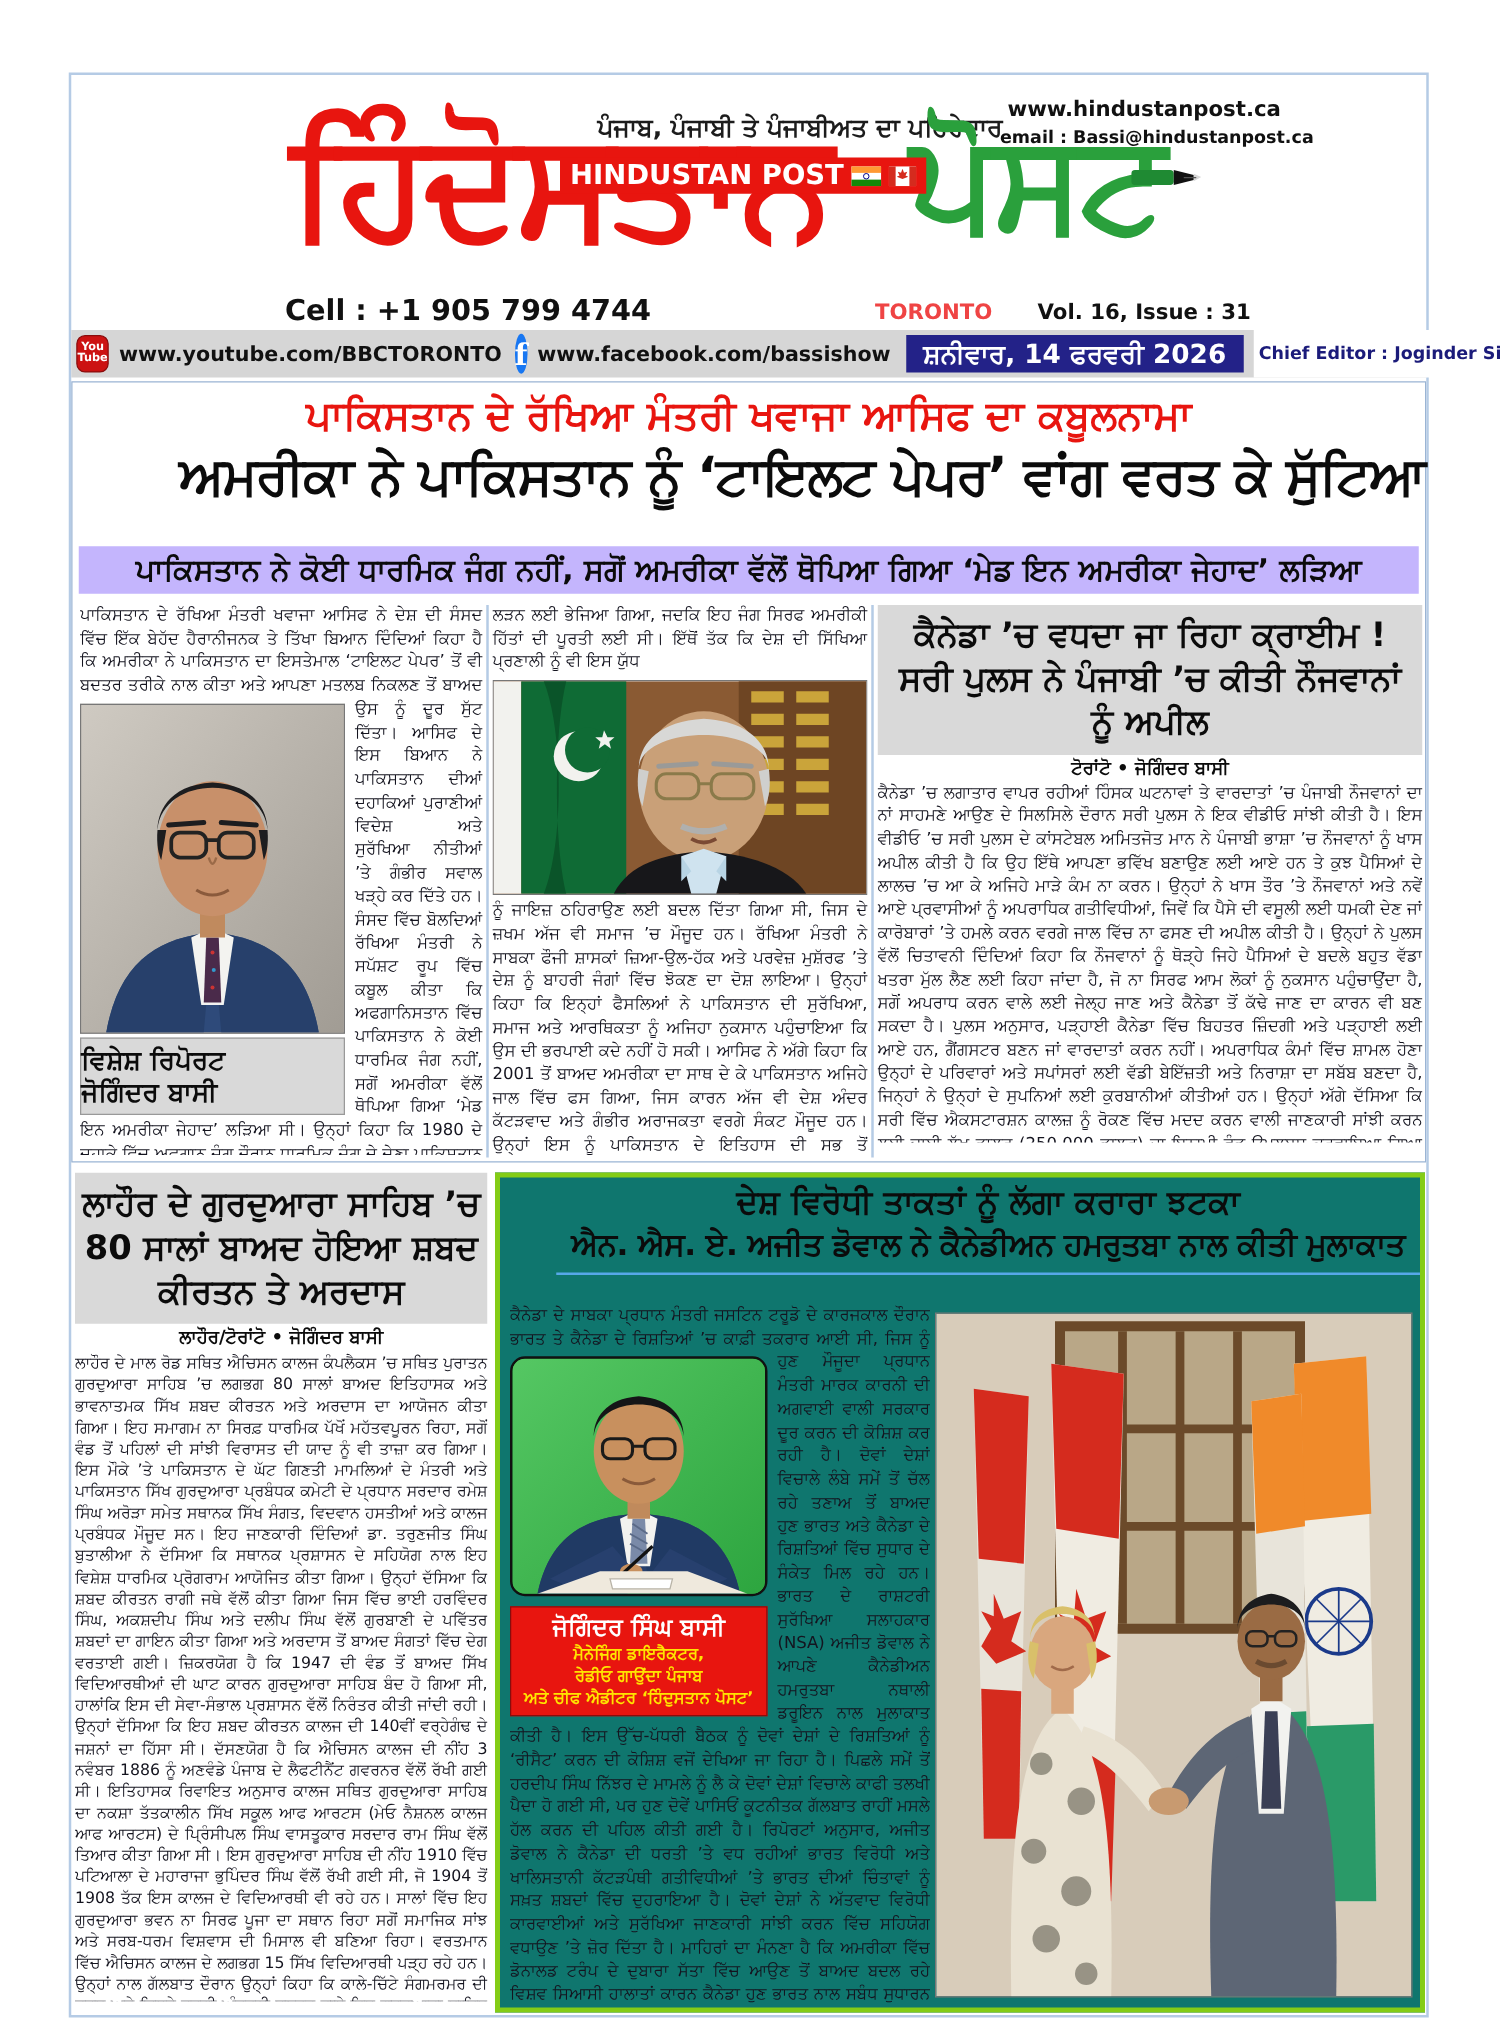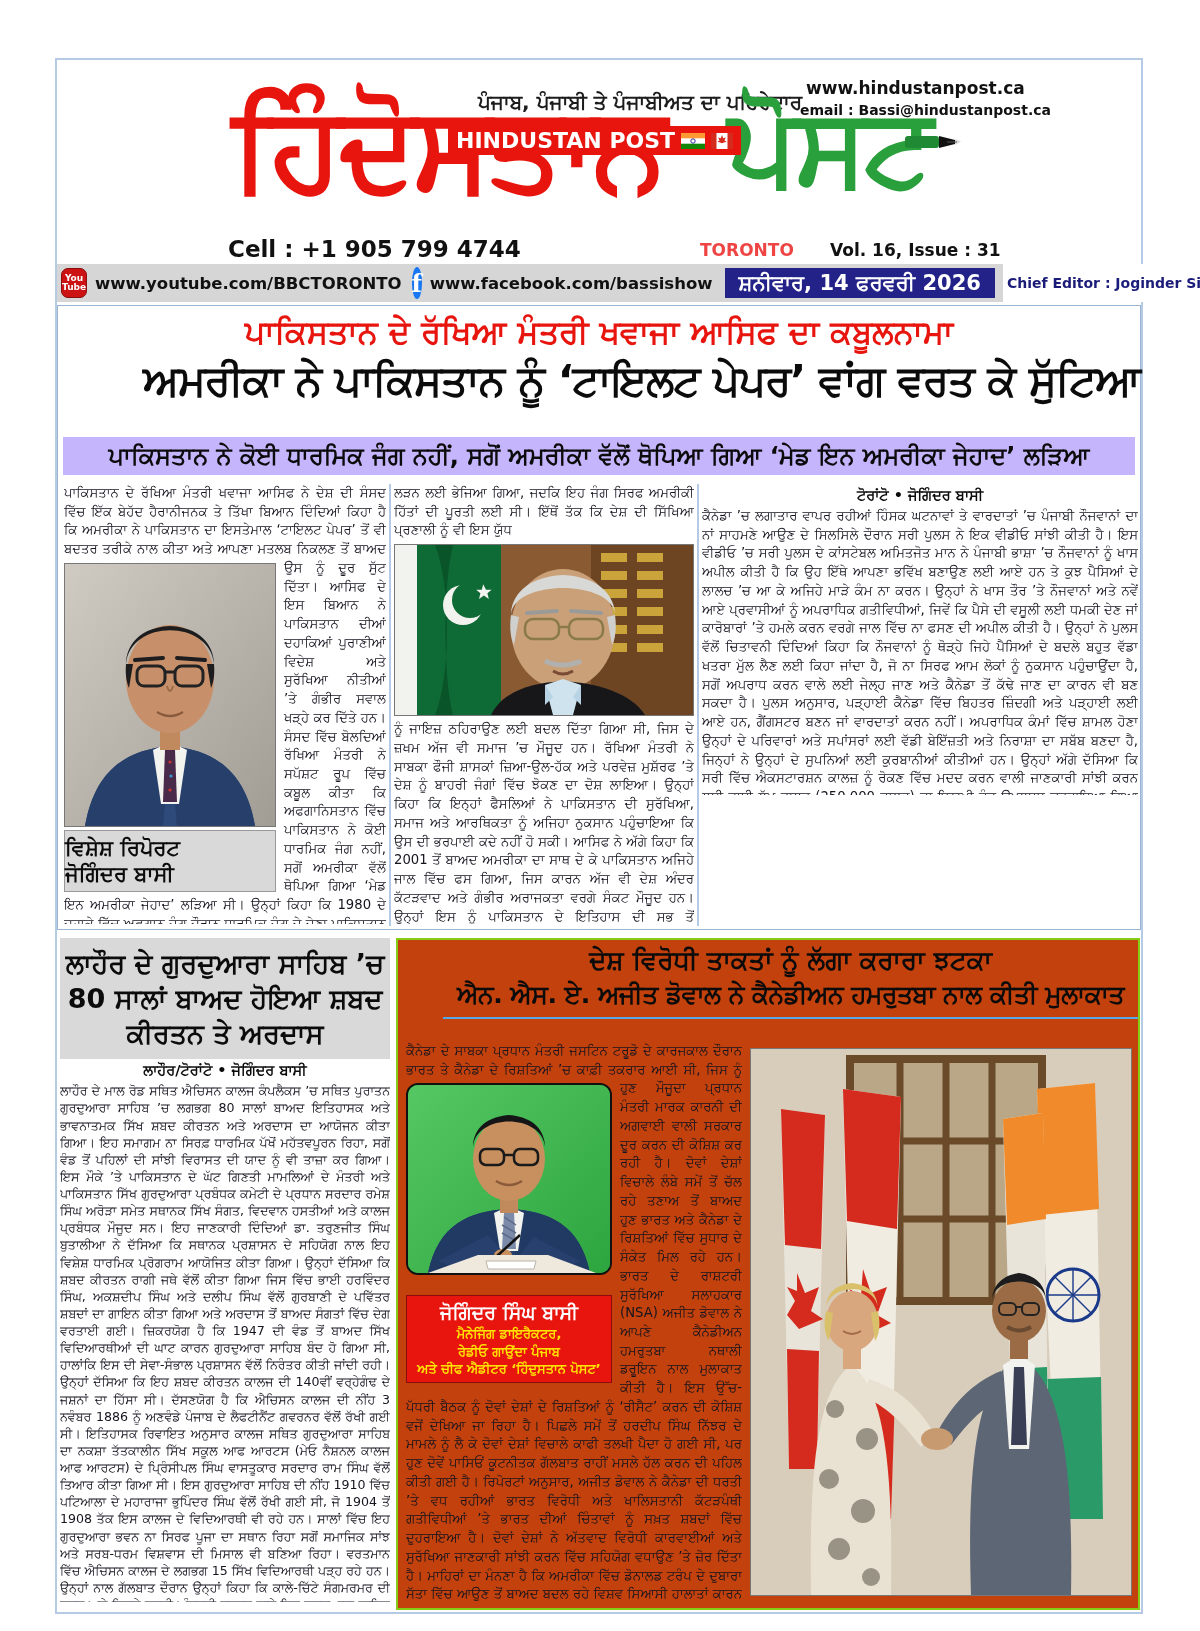--- a/index.html
+++ b/index.html
@@ -44,27 +44,27 @@
   .photo2-frame { width:300px; height:172px; border:1px solid #777; margin:4px 0; }
   .crime-headbox { background:#d9d9d9; text-align:center; font-size:27px; font-weight:bold; color:#0b0b0b; line-height:1.28; padding:8px 6px; }
   .byline { text-align:center; font-size:14.5px; font-weight:bold; color:#0b0b0b; margin:3px 0; }
 
   
   .gurdwara { position:absolute; left:60px; top:938px; width:330px; height:670px; overflow:hidden; }
   .gurdwara-headbox { background:#d9d9d9; text-align:center; font-size:27px; font-weight:bold; color:#0b0b0b; line-height:1.3; padding:8px 4px; }
   .gurdwara-body { font-size:12.6px; line-height:1.36; text-align:justify; color:#14141f; }
 
   
-  .doval-box { position:absolute; left:396px; top:938px; width:744px; height:672px; border:2px solid #84cc16; background:#c2410c; overflow:hidden;padding-left:45px; }
+  .doval-box { position:absolute; left:396px; top:938px; width:744px; height:672px; border:4px solid #84cc16; background:#0f766e; overflow:hidden;padding-left:45px; }
   .doval-kicker { text-align:center; font-size:26px; font-weight:bold; color:#0b0b0b; margin-top:5px; white-space:nowrap; }
   .doval-headline { text-align:center; font-size:25px; font-weight:bold; color:#0b0b0b; white-space:nowrap; border-bottom:2px solid #57a8e8; padding:4px 0 7px 0; letter-spacing:-0.5px; }
   .doval-left { position:absolute; left:8px; top:102px; width:336px; height:560px; overflow:hidden; }
   .photo3-wrap { float:left; width:206px; margin:4px 8px 2px 0; }
   .photo3-frame { border:2px solid #111; border-radius:12px; overflow:hidden; background:#37b34a; }
-  .caption-red { background:#e8150f; border:1px solid #8a0c0c; margin-top:20px; text-align:center; padding:4px 2px; }
+  .caption-red { background:#e8150f; border:1px solid #8a0c0c; margin-top:8px; text-align:center; padding:4px 2px; }
   .caption-red .nm { color:#fff; font-size:19px; font-weight:bold; line-height:1.3; }
   .caption-red .rl { color:#ffe400; font-size:13px; font-weight:bold; line-height:1.35; }
   .photo4 { position:absolute; right:6px; top:108px; width:382px; height:548px; border:1px solid #777; }
 
   svg { display:block; }
 </style>
 </head>
 <body>
 
 <div class="page">
@@ -216,20 +216,21 @@
           <path d="M96,170 C108,146 136,138 168,136 C202,138 236,148 250,170 Z" fill="#17171a"></path>
           <polygon points="150,140 168,134 186,140 178,170 158,170" fill="#cfe3ef"></polygon>
           <path d="M150,140 L158,152 L150,160 Z" fill="#b8d4e4"></path>
             <path d="M186,140 L178,152 L186,160 Z" fill="#b8d4e4"></path>
         </svg>
       </div>
       <span>ਨੂੰ ਜਾਇਜ਼ ਠਹਿਰਾਉਣ ਲਈ ਬਦਲ ਦਿੱਤਾ ਗਿਆ ਸੀ, ਜਿਸ ਦੇ ਜ਼ਖਮ ਅੱਜ ਵੀ ਸਮਾਜ ’ਚ ਮੌਜੂਦ ਹਨ। ਰੱਖਿਆ ਮੰਤਰੀ ਨੇ ਸਾਬਕਾ ਫੌਜੀ ਸ਼ਾਸਕਾਂ ਜ਼ਿਆ-ਉਲ-ਹੱਕ ਅਤੇ ਪਰਵੇਜ਼ ਮੁਸ਼ੱਰਫ ’ਤੇ ਦੇਸ਼ ਨੂੰ ਬਾਹਰੀ ਜੰਗਾਂ ਵਿੱਚ ਝੋਕਣ ਦਾ ਦੋਸ਼ ਲਾਇਆ। ਉਨ੍ਹਾਂ ਕਿਹਾ ਕਿ ਇਨ੍ਹਾਂ ਫੈਸਲਿਆਂ ਨੇ ਪਾਕਿਸਤਾਨ ਦੀ ਸੁਰੱਖਿਆ, ਸਮਾਜ ਅਤੇ ਆਰਥਿਕਤਾ ਨੂੰ ਅਜਿਹਾ ਨੁਕਸਾਨ ਪਹੁੰਚਾਇਆ ਕਿ ਉਸ ਦੀ ਭਰਪਾਈ ਕਦੇ ਨਹੀਂ ਹੋ ਸਕੀ। ਆਸਿਫ ਨੇ ਅੱਗੇ ਕਿਹਾ ਕਿ 2001 ਤੋਂ ਬਾਅਦ ਅਮਰੀਕਾ ਦਾ ਸਾਥ ਦੇ ਕੇ ਪਾਕਿਸਤਾਨ ਅਜਿਹੇ ਜਾਲ ਵਿੱਚ ਫਸ ਗਿਆ, ਜਿਸ ਕਾਰਨ ਅੱਜ ਵੀ ਦੇਸ਼ ਅੰਦਰ ਕੱਟੜਵਾਦ ਅਤੇ ਗੰਭੀਰ ਅਰਾਜਕਤਾ ਵਰਗੇ ਸੰਕਟ ਮੌਜੂਦ ਹਨ। ਉਨ੍ਹਾਂ ਇਸ ਨੂੰ ਪਾਕਿਸਤਾਨ ਦੇ ਇਤਿਹਾਸ ਦੀ ਸਭ ਤੋਂ ਵਿਨਾਸ਼ਕਾਰੀ ਰਣਨੀਤਕ ਭੁੱਲ ਕਰਾਰ ਦਿੱਤਾ।</span>
     </div>
 
     <div class="lead-col3">
+      <div class="crime-headbox">ਕੈਨੇਡਾ ’ਚ ਵਧਦਾ ਜਾ ਰਿਹਾ ਕ੍ਰਾਈਮ ! ਸਰੀ ਪੁਲਸ ਨੇ ਪੰਜਾਬੀ ’ਚ ਕੀਤੀ ਨੌਜਵਾਨਾਂ ਨੂੰ ਅਪੀਲ</div>
       <div class="byline">ਟੋਰਾਂਟੋ • ਜੋਗਿੰਦਰ ਬਾਸੀ</div>
       <div class="body-txt" style="height:288px; overflow:hidden;">ਕੈਨੇਡਾ ’ਚ ਲਗਾਤਾਰ ਵਾਪਰ ਰਹੀਆਂ ਹਿੰਸਕ ਘਟਨਾਵਾਂ ਤੇ ਵਾਰਦਾਤਾਂ ’ਚ ਪੰਜਾਬੀ ਨੌਜਵਾਨਾਂ ਦਾ ਨਾਂ ਸਾਹਮਣੇ ਆਉਣ ਦੇ ਸਿਲਸਿਲੇ ਦੌਰਾਨ ਸਰੀ ਪੁਲਸ ਨੇ ਇਕ ਵੀਡੀਓ ਸਾਂਝੀ ਕੀਤੀ ਹੈ। ਇਸ ਵੀਡੀਓ ’ਚ ਸਰੀ ਪੁਲਸ ਦੇ ਕਾਂਸਟੇਬਲ ਅਮਿਤਜੋਤ ਮਾਨ ਨੇ ਪੰਜਾਬੀ ਭਾਸ਼ਾ ’ਚ ਨੌਜਵਾਨਾਂ ਨੂੰ ਖਾਸ ਅਪੀਲ ਕੀਤੀ ਹੈ ਕਿ ਉਹ ਇੱਥੇ ਆਪਣਾ ਭਵਿੱਖ ਬਣਾਉਣ ਲਈ ਆਏ ਹਨ ਤੇ ਕੁਝ ਪੈਸਿਆਂ ਦੇ ਲਾਲਚ ’ਚ ਆ ਕੇ ਅਜਿਹੇ ਮਾੜੇ ਕੰਮ ਨਾ ਕਰਨ। ਉਨ੍ਹਾਂ ਨੇ ਖਾਸ ਤੌਰ ’ਤੇ ਨੌਜਵਾਨਾਂ ਅਤੇ ਨਵੇਂ ਆਏ ਪ੍ਰਵਾਸੀਆਂ ਨੂੰ ਅਪਰਾਧਿਕ ਗਤੀਵਿਧੀਆਂ, ਜਿਵੇਂ ਕਿ ਪੈਸੇ ਦੀ ਵਸੂਲੀ ਲਈ ਧਮਕੀ ਦੇਣ ਜਾਂ ਕਾਰੋਬਾਰਾਂ ’ਤੇ ਹਮਲੇ ਕਰਨ ਵਰਗੇ ਜਾਲ ਵਿੱਚ ਨਾ ਫਸਣ ਦੀ ਅਪੀਲ ਕੀਤੀ ਹੈ। ਉਨ੍ਹਾਂ ਨੇ ਪੁਲਸ ਵੱਲੋਂ ਚਿਤਾਵਨੀ ਦਿੰਦਿਆਂ ਕਿਹਾ ਕਿ ਨੌਜਵਾਨਾਂ ਨੂੰ ਥੋੜ੍ਹੇ ਜਿਹੇ ਪੈਸਿਆਂ ਦੇ ਬਦਲੇ ਬਹੁਤ ਵੱਡਾ ਖਤਰਾ ਮੁੱਲ ਲੈਣ ਲਈ ਕਿਹਾ ਜਾਂਦਾ ਹੈ, ਜੋ ਨਾ ਸਿਰਫ ਆਮ ਲੋਕਾਂ ਨੂੰ ਨੁਕਸਾਨ ਪਹੁੰਚਾਉਂਦਾ ਹੈ, ਸਗੋਂ ਅਪਰਾਧ ਕਰਨ ਵਾਲੇ ਲਈ ਜੇਲ੍ਹ ਜਾਣ ਅਤੇ ਕੈਨੇਡਾ ਤੋਂ ਕੱਢੇ ਜਾਣ ਦਾ ਕਾਰਨ ਵੀ ਬਣ ਸਕਦਾ ਹੈ। ਪੁਲਸ ਅਨੁਸਾਰ, ਪੜ੍ਹਾਈ ਕੈਨੇਡਾ ਵਿੱਚ ਬਿਹਤਰ ਜ਼ਿੰਦਗੀ ਅਤੇ ਪੜ੍ਹਾਈ ਲਈ ਆਏ ਹਨ, ਗੈਂਗਸਟਰ ਬਣਨ ਜਾਂ ਵਾਰਦਾਤਾਂ ਕਰਨ ਨਹੀਂ। ਅਪਰਾਧਿਕ ਕੰਮਾਂ ਵਿੱਚ ਸ਼ਾਮਲ ਹੋਣਾ ਉਨ੍ਹਾਂ ਦੇ ਪਰਿਵਾਰਾਂ ਅਤੇ ਸਪਾਂਸਰਾਂ ਲਈ ਵੱਡੀ ਬੇਇੱਜ਼ਤੀ ਅਤੇ ਨਿਰਾਸ਼ਾ ਦਾ ਸਬੱਬ ਬਣਦਾ ਹੈ, ਜਿਨ੍ਹਾਂ ਨੇ ਉਨ੍ਹਾਂ ਦੇ ਸੁਪਨਿਆਂ ਲਈ ਕੁਰਬਾਨੀਆਂ ਕੀਤੀਆਂ ਹਨ। ਉਨ੍ਹਾਂ ਅੱਗੇ ਦੱਸਿਆ ਕਿ ਸਰੀ ਵਿੱਚ ਐਕਸਟਾਰਸ਼ਨ ਕਾਲਜ਼ ਨੂੰ ਰੋਕਣ ਵਿੱਚ ਮਦਦ ਕਰਨ ਵਾਲੀ ਜਾਣਕਾਰੀ ਸਾਂਝੀ ਕਰਨ ਲਈ ਢਾਈ ਲੱਖ ਡਾਲਰ (250,000 ਡਾਲਰ) ਦਾ ਇਨਾਮੀ ਫੰਡ ਉਪਲਬਧ ਕਰਵਾਇਆ ਗਿਆ ਹੈ। ਜੇਕਰ ਕਿਸੇ ਨੂੰ ਮਦਦ ਦੀ ਲੋੜ ਹੈ ਜਾਂ ਉਹ ਗੁਪਤ ਜਾਣਕਾਰੀ ਸਾਂਝੀ ਕਰਨਾ ਚਾਹੁੰਦਾ ਹੈ, ਤਾਂ ਉਹ ਸਰੀ ਐਕਸਟੋਰਸ਼ਨ ਟਿਪਲਾਈਨ 236-485-1891 ’ਤੇ ਕਾਲ ਕਰ ਸਕਦਾ ਹੈ। ਪੁਲਸ ਨੇ ਸਪੱਸ਼ਟ ਕੀਤਾ ਹੈ ਕਿ ਅਪਰਾਧ ਦੇ ਇਸ ਜਾਲ ’ਚ ਚੱਲਣਾ ਕਿਸੇ ਵੀ ਕੀਮਤ ’ਤੇ ਫਾਇਦੇਮੰਦ ਨਹੀਂ ਹੈ ਅਤੇ ਲੋਕਾਂ ਨੂੰ ਇਸ ਜਾਲ ’ਚ ਨਹੀਂ ਫਸਣਾ ਚਾਹੀਦਾ।</div>
     </div>
   </div>
 
   <div class="gurdwara">
     <div class="gurdwara-headbox">ਲਾਹੌਰ ਦੇ ਗੁਰਦੁਆਰਾ ਸਾਹਿਬ ’ਚ 80 ਸਾਲਾਂ ਬਾਅਦ ਹੋਇਆ ਸ਼ਬਦ ਕੀਰਤਨ ਤੇ ਅਰਦਾਸ</div>
     <div class="byline">ਲਾਹੌਰ/ਟੋਰਾਂਟੋ • ਜੋਗਿੰਦਰ ਬਾਸੀ</div>
     <div class="gurdwara-body" style="height:520px; overflow:hidden;">ਲਾਹੌਰ ਦੇ ਮਾਲ ਰੋਡ ਸਥਿਤ ਐਚਿਸਨ ਕਾਲਜ ਕੰਪਲੈਕਸ ’ਚ ਸਥਿਤ ਪੁਰਾਤਨ ਗੁਰਦੁਆਰਾ ਸਾਹਿਬ ’ਚ ਲਗਭਗ 80 ਸਾਲਾਂ ਬਾਅਦ ਇਤਿਹਾਸਕ ਅਤੇ ਭਾਵਨਾਤਮਕ ਸਿੱਖ ਸ਼ਬਦ ਕੀਰਤਨ ਅਤੇ ਅਰਦਾਸ ਦਾ ਆਯੋਜਨ ਕੀਤਾ ਗਿਆ। ਇਹ ਸਮਾਗਮ ਨਾ ਸਿਰਫ਼ ਧਾਰਮਿਕ ਪੱਖੋਂ ਮਹੱਤਵਪੂਰਨ ਰਿਹਾ, ਸਗੋਂ ਵੰਡ ਤੋਂ ਪਹਿਲਾਂ ਦੀ ਸਾਂਝੀ ਵਿਰਾਸਤ ਦੀ ਯਾਦ ਨੂੰ ਵੀ ਤਾਜ਼ਾ ਕਰ ਗਿਆ। ਇਸ ਮੌਕੇ ’ਤੇ ਪਾਕਿਸਤਾਨ ਦੇ ਘੱਟ ਗਿਣਤੀ ਮਾਮਲਿਆਂ ਦੇ ਮੰਤਰੀ ਅਤੇ ਪਾਕਿਸਤਾਨ ਸਿੱਖ ਗੁਰਦੁਆਰਾ ਪ੍ਰਬੰਧਕ ਕਮੇਟੀ ਦੇ ਪ੍ਰਧਾਨ ਸਰਦਾਰ ਰਮੇਸ਼ ਸਿੰਘ ਅਰੋੜਾ ਸਮੇਤ ਸਥਾਨਕ ਸਿੱਖ ਸੰਗਤ, ਵਿਦਵਾਨ ਹਸਤੀਆਂ ਅਤੇ ਕਾਲਜ ਪ੍ਰਬੰਧਕ ਮੌਜੂਦ ਸਨ। ਇਹ ਜਾਣਕਾਰੀ ਦਿੰਦਿਆਂ ਡਾ. ਤਰੁਣਜੀਤ ਸਿੰਘ ਬੁਤਾਲੀਆ ਨੇ ਦੱਸਿਆ ਕਿ ਸਥਾਨਕ ਪ੍ਰਸ਼ਾਸਨ ਦੇ ਸਹਿਯੋਗ ਨਾਲ ਇਹ ਵਿਸ਼ੇਸ਼ ਧਾਰਮਿਕ ਪ੍ਰੋਗਰਾਮ ਆਯੋਜਿਤ ਕੀਤਾ ਗਿਆ। ਉਨ੍ਹਾਂ ਦੱਸਿਆ ਕਿ ਸ਼ਬਦ ਕੀਰਤਨ ਰਾਗੀ ਜਥੇ ਵੱਲੋਂ ਕੀਤਾ ਗਿਆ ਜਿਸ ਵਿੱਚ ਭਾਈ ਹਰਵਿੰਦਰ ਸਿੰਘ, ਅਕਸ਼ਦੀਪ ਸਿੰਘ ਅਤੇ ਦਲੀਪ ਸਿੰਘ ਵੱਲੋਂ ਗੁਰਬਾਣੀ ਦੇ ਪਵਿੱਤਰ ਸ਼ਬਦਾਂ ਦਾ ਗਾਇਨ ਕੀਤਾ ਗਿਆ ਅਤੇ ਅਰਦਾਸ ਤੋਂ ਬਾਅਦ ਸੰਗਤਾਂ ਵਿੱਚ ਦੇਗ ਵਰਤਾਈ ਗਈ। ਜ਼ਿਕਰਯੋਗ ਹੈ ਕਿ 1947 ਦੀ ਵੰਡ ਤੋਂ ਬਾਅਦ ਸਿੱਖ ਵਿਦਿਆਰਥੀਆਂ ਦੀ ਘਾਟ ਕਾਰਨ ਗੁਰਦੁਆਰਾ ਸਾਹਿਬ ਬੰਦ ਹੋ ਗਿਆ ਸੀ, ਹਾਲਾਂਕਿ ਇਸ ਦੀ ਸੇਵਾ-ਸੰਭਾਲ ਪ੍ਰਸ਼ਾਸਨ ਵੱਲੋਂ ਨਿਰੰਤਰ ਕੀਤੀ ਜਾਂਦੀ ਰਹੀ। ਉਨ੍ਹਾਂ ਦੱਸਿਆ ਕਿ ਇਹ ਸ਼ਬਦ ਕੀਰਤਨ ਕਾਲਜ ਦੀ 140ਵੀਂ ਵਰ੍ਹੇਗੰਢ ਦੇ ਜਸ਼ਨਾਂ ਦਾ ਹਿੱਸਾ ਸੀ। ਦੱਸਣਯੋਗ ਹੈ ਕਿ ਐਚਿਸਨ ਕਾਲਜ ਦੀ ਨੀਂਹ 3 ਨਵੰਬਰ 1886 ਨੂੰ ਅਣਵੰਡੇ ਪੰਜਾਬ ਦੇ ਲੈਫਟੀਨੈਂਟ ਗਵਰਨਰ ਵੱਲੋਂ ਰੱਖੀ ਗਈ ਸੀ। ਇਤਿਹਾਸਕ ਰਿਵਾਇਤ ਅਨੁਸਾਰ ਕਾਲਜ ਸਥਿਤ ਗੁਰਦੁਆਰਾ ਸਾਹਿਬ ਦਾ ਨਕਸ਼ਾ ਤੱਤਕਾਲੀਨ ਸਿੱਖ ਸਕੂਲ ਆਫ ਆਰਟਸ (ਮੇਓ ਨੈਸ਼ਨਲ ਕਾਲਜ ਆਫ ਆਰਟਸ) ਦੇ ਪ੍ਰਿੰਸੀਪਲ ਸਿੰਘ ਵਾਸਤੂਕਾਰ ਸਰਦਾਰ ਰਾਮ ਸਿੰਘ ਵੱਲੋਂ ਤਿਆਰ ਕੀਤਾ ਗਿਆ ਸੀ। ਇਸ ਗੁਰਦੁਆਰਾ ਸਾਹਿਬ ਦੀ ਨੀਂਹ 1910 ਵਿੱਚ ਪਟਿਆਲਾ ਦੇ ਮਹਾਰਾਜਾ ਭੁਪਿੰਦਰ ਸਿੰਘ ਵੱਲੋਂ ਰੱਖੀ ਗਈ ਸੀ, ਜੋ 1904 ਤੋਂ 1908 ਤੱਕ ਇਸ ਕਾਲਜ ਦੇ ਵਿਦਿਆਰਥੀ ਵੀ ਰਹੇ ਹਨ। ਸਾਲਾਂ ਵਿੱਚ ਇਹ ਗੁਰਦੁਆਰਾ ਭਵਨ ਨਾ ਸਿਰਫ ਪੂਜਾ ਦਾ ਸਥਾਨ ਰਿਹਾ ਸਗੋਂ ਸਮਾਜਿਕ ਸਾਂਝ ਅਤੇ ਸਰਬ-ਧਰਮ ਵਿਸ਼ਵਾਸ ਦੀ ਮਿਸਾਲ ਵੀ ਬਣਿਆ ਰਿਹਾ। ਵਰਤਮਾਨ ਵਿੱਚ ਐਚਿਸਨ ਕਾਲਜ ਦੇ ਲਗਭਗ 15 ਸਿੱਖ ਵਿਦਿਆਰਥੀ ਪੜ੍ਹ ਰਹੇ ਹਨ। ਉਨ੍ਹਾਂ ਨਾਲ ਗੱਲਬਾਤ ਦੌਰਾਨ ਉਨ੍ਹਾਂ ਕਿਹਾ ਕਿ ਕਾਲੇ-ਚਿੱਟੇ ਸੰਗਮਰਮਰ ਦੀ ਫਰਸ਼ ਅਤੇ ਕਿਲ੍ਹੇ ਵਰਗੀ ਅੰਦਰੂਨੀ ਬਣਤਰ ਵਾਲੇ ਇਸ ਗੁਰਦੁਆਰਾ ਸਾਹਿਬ ਨਾਲ ਜੁੜੀਆਂ ਆਪਣੀਆਂ ਯਾਦਾਂ ਸਾਂਝੀਆਂ ਕੀਤੀਆਂ। ਗੁਰਦੁਆਰੇ ਤੋਂ ਇਲਾਵਾ ਕਾਲਜ ਅਹਾਤੇ ਵਿੱਚ ਮਸਜਿਦ ਅਤੇ ਮੰਦਰ ਵੀ ਮੌਜੂਦ ਹਨ, ਜੋ ਉਸ ਵੰਡ ਤੋਂ ਪਹਿਲਾਂ ਦੀ ਸਾਂਝੀ ਧਾਰਮਿਕ ਵਿਰਾਸਤ ਦਾ ਪ੍ਰਤੀਕ ਹਨ।</div>
   </div>

